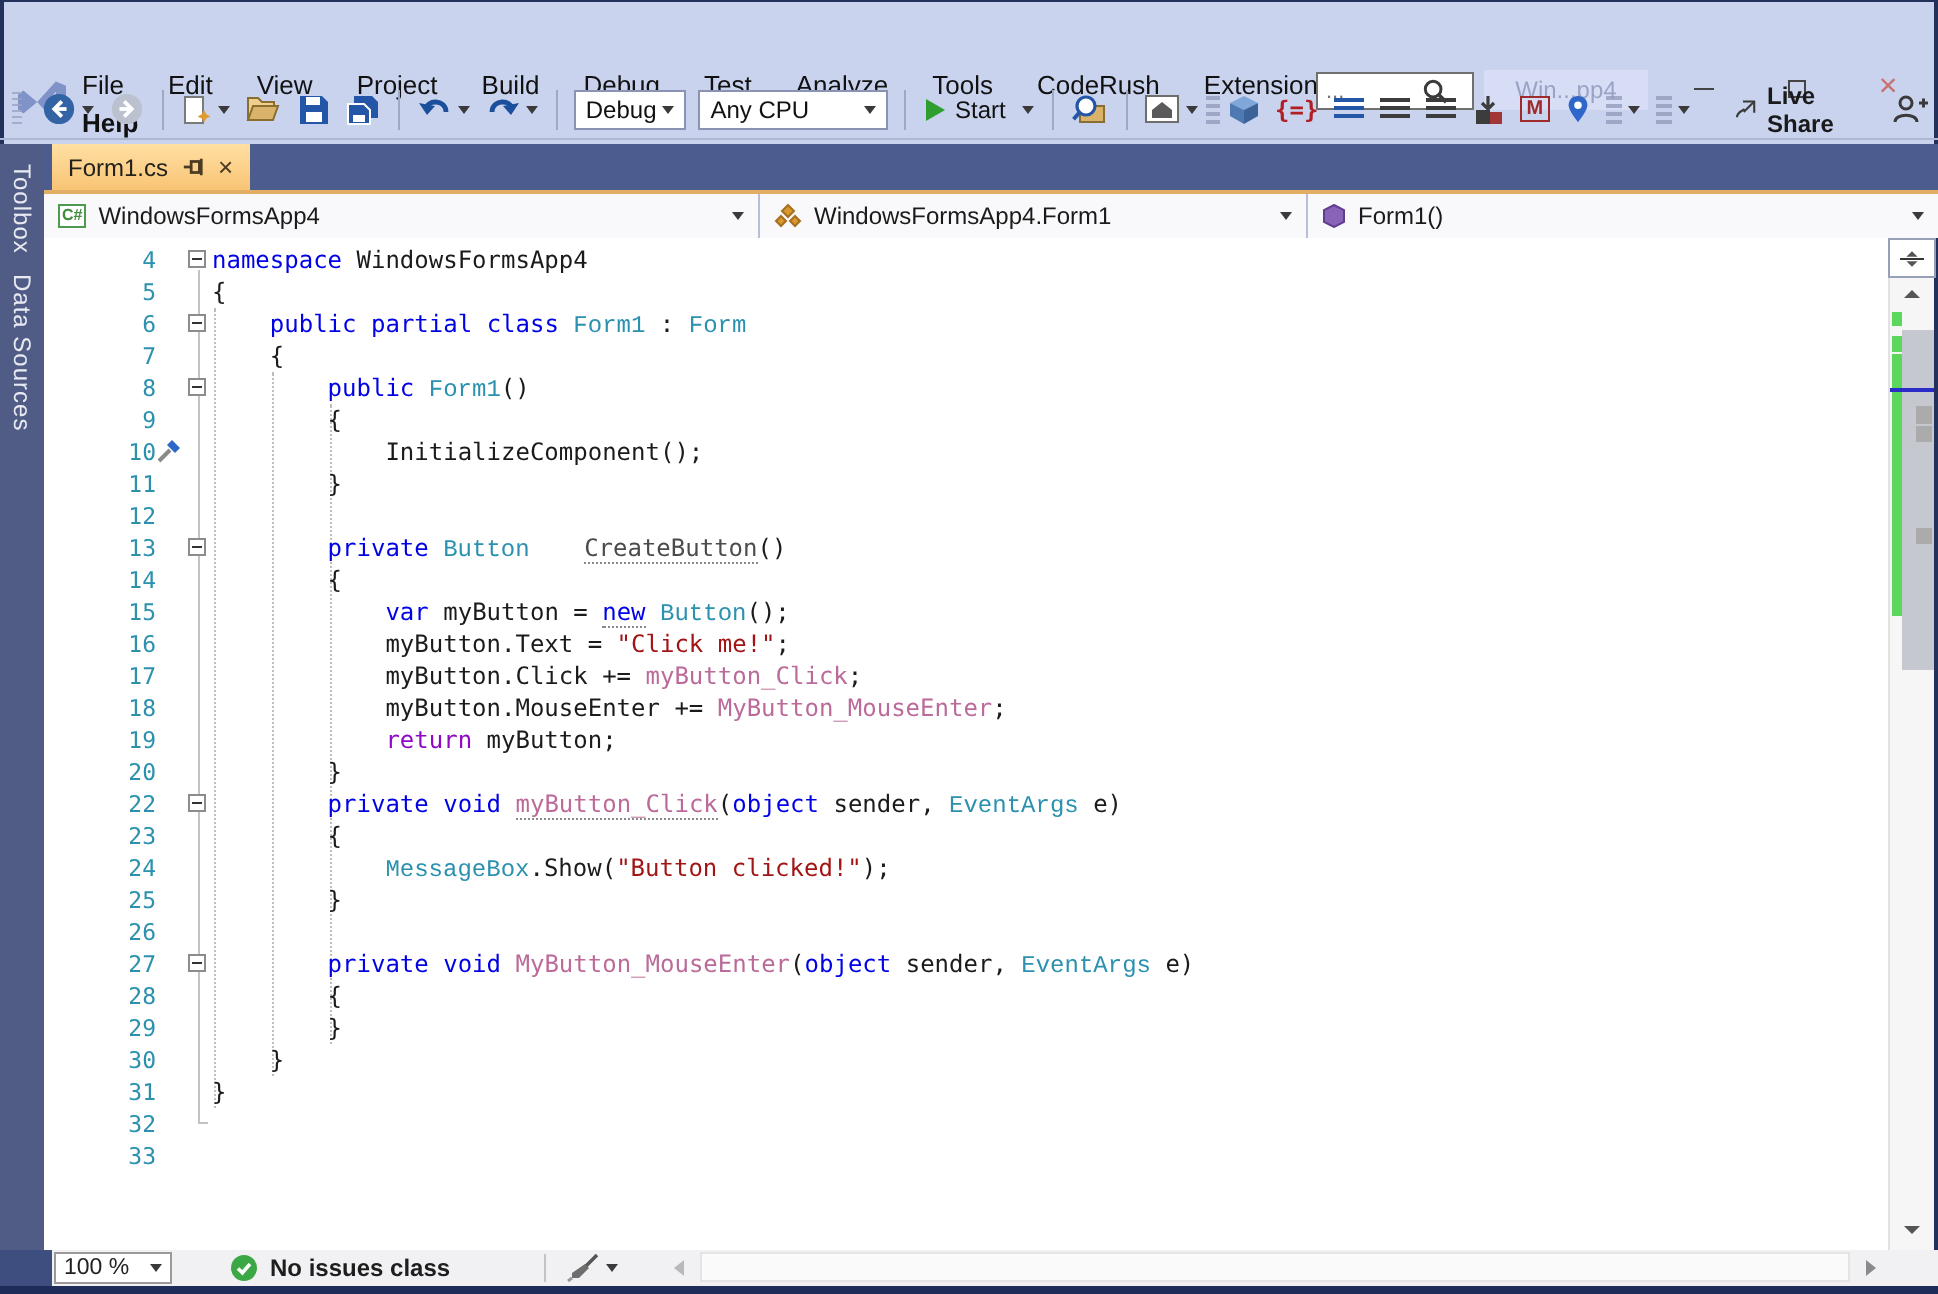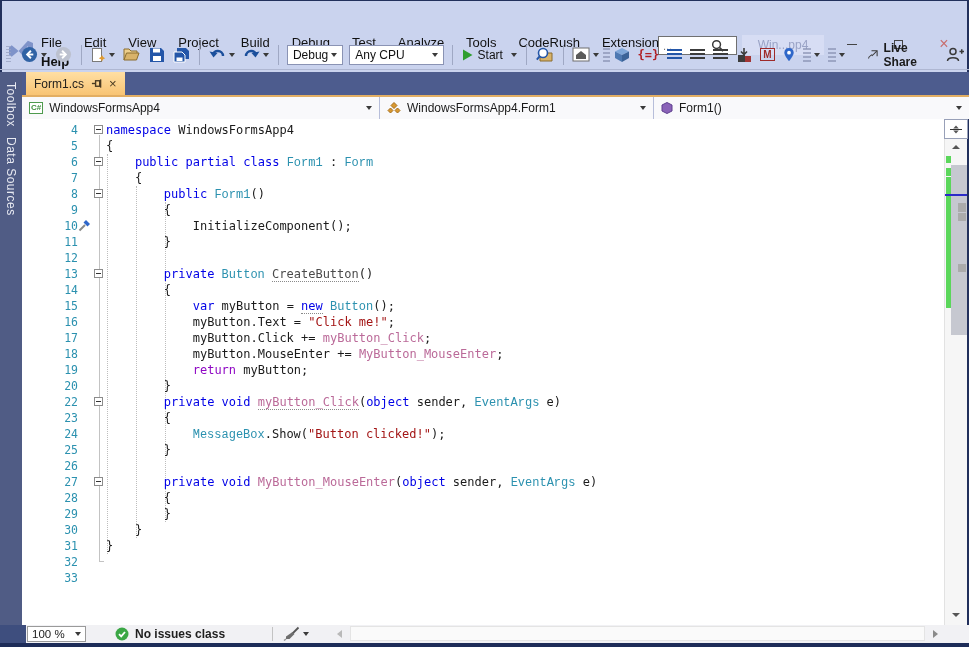--- a/index.html
+++ b/index.html
@@ -70,21 +70,21 @@
   .fold-connector { position:absolute; left:77px; top:16px; height:427px; width:4px; border-left:1px solid #C3C3C3; }
   .fold-connector::after { content:""; position:absolute; left:0; bottom:0; width:4px; border-bottom:1px solid #C3C3C3; }
   #code-lines { position:absolute; left:0; top:3px; right:0; }
   .code-line { height:16px; display:flex; white-space:pre; font-family:"DejaVu Sans Mono",monospace; font-size:12px; line-height:16px; }
   .ln { width:56px; text-align:right; color:#2B91AF; font-size:11.5px; }
   .mslot { width:14px; position:relative; }
   .fslot { width:14px; position:relative; }
   .fold-box { position:absolute; left:2px; top:3px; width:9px; height:9px; border:1px solid #8C8C8C; background:#fff; }
   .fold-box::after { content:""; position:absolute; left:1px; right:1px; top:3px; border-top:1px solid #333; }
   .kw { color:#0101E6; } .ctl { color:#8F08C4; } .ty { color:#2B91AF;font-family:Liberation Mono, monospace; } .str { color:#A31515; }
-  .id { color:#1B1B1B; } .mth { color:#BB6A99; } .sug { color:#4B4B4B; }
+  .id { color:#1B1B1B; } .mth { color:#BB6A99; } .sug { color:#4B4B4B;margin-left:20px; }
   .dotu { border-bottom:1px dotted #8A8A8A; }
   .mkr { position:absolute; left:0; top:1px; }
 
   
   .vscroll { position:absolute; right:2px; top:119px; width:23px; height:506px; background:#F6F6F6; border-left:1px solid #E2E2E2; }
   .split-handle { position:absolute; left:-1px; top:0; width:24px; height:20px; background:#fff; border:1px solid #98A0B8;
                   display:flex; flex-direction:column; align-items:center; justify-content:center; }
   .split-glyph { width:12px; border-top:1.5px solid #333; position:relative; }
   .tri-up { width:0;height:0;border-left:4px solid transparent;border-right:4px solid transparent;border-bottom:4px solid #555; }
   .tri-dn { width:0;height:0;border-left:4px solid transparent;border-right:4px solid transparent;border-top:4px solid #555; }

